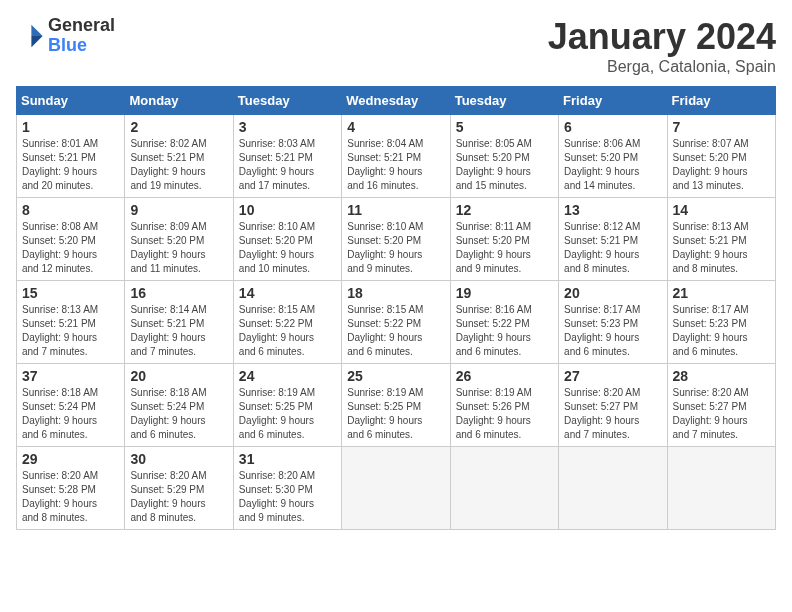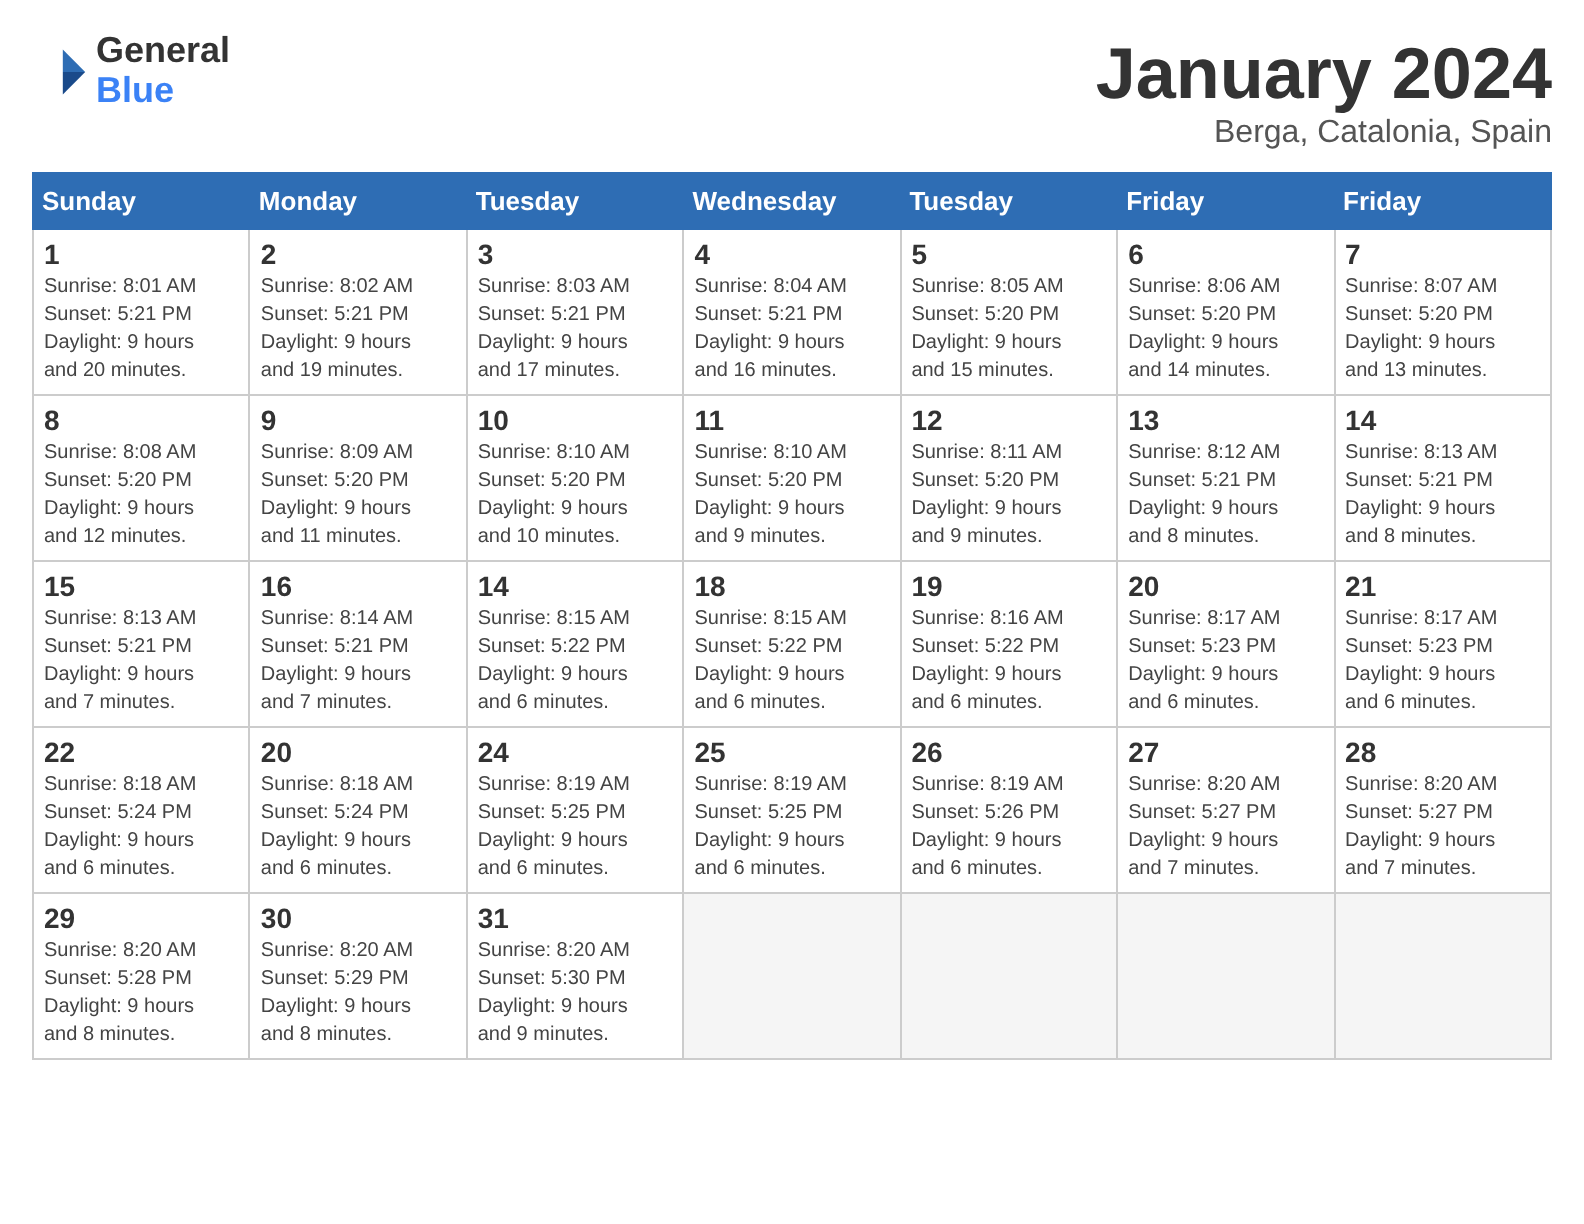--- a/index.html
+++ b/index.html
@@ -199,21 +199,21 @@
           <div class="day-number">20</div>
           <div class="day-detail">Sunrise: 8:17 AM<br>Sunset: 5:23 PM<br>Daylight: 9 hours<br>and 6 minutes.</div>
         </td>
         <td>
           <div class="day-number">21</div>
           <div class="day-detail">Sunrise: 8:17 AM<br>Sunset: 5:23 PM<br>Daylight: 9 hours<br>and 6 minutes.</div>
         </td>
       </tr>
       <tr>
         <td>
-          <div class="day-number">22</div>
+          <div class="day-number">37</div>
           <div class="day-detail">Sunrise: 8:18 AM<br>Sunset: 5:24 PM<br>Daylight: 9 hours<br>and 6 minutes.</div>
         </td>
         <td>
           <div class="day-number">20</div>
           <div class="day-detail">Sunrise: 8:18 AM<br>Sunset: 5:24 PM<br>Daylight: 9 hours<br>and 6 minutes.</div>
         </td>
         <td>
           <div class="day-number">24</div>
           <div class="day-detail">Sunrise: 8:19 AM<br>Sunset: 5:25 PM<br>Daylight: 9 hours<br>and 6 minutes.</div>
         </td>

